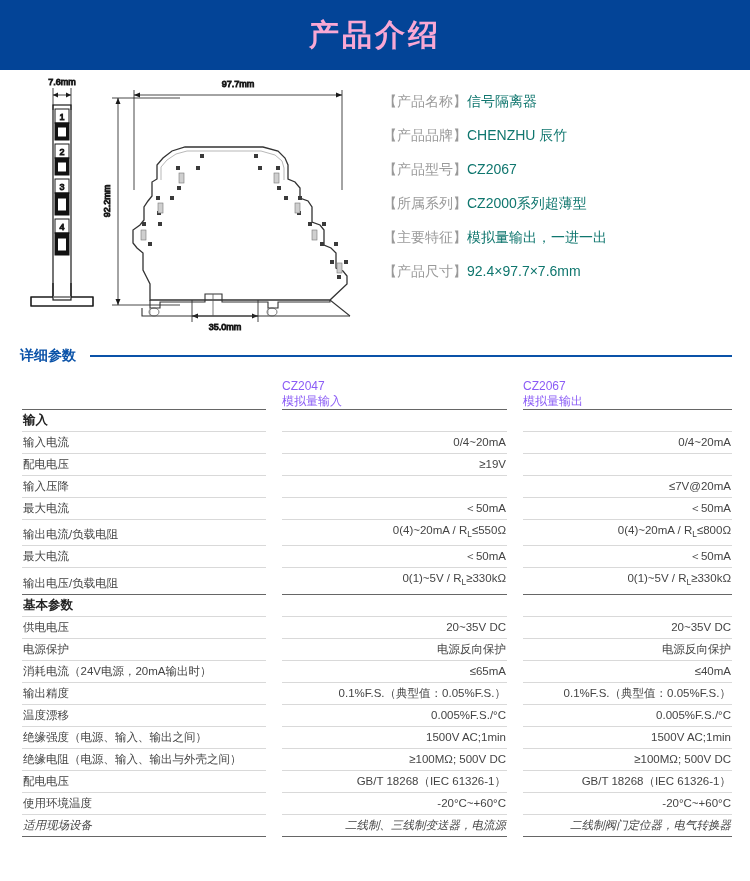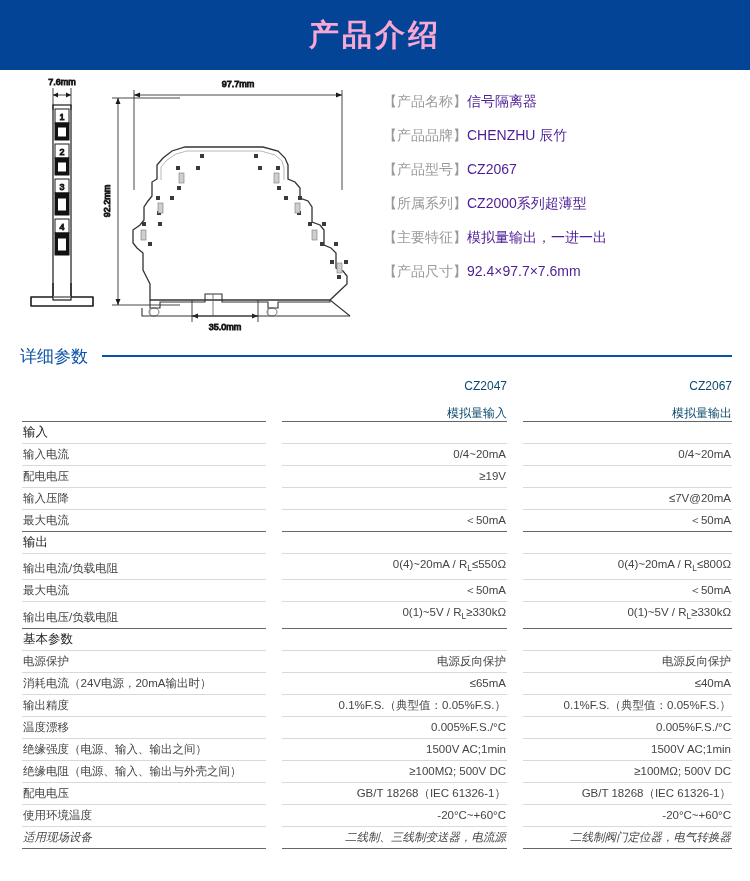--- a/index.html
+++ b/index.html
@@ -52,34 +52,34 @@
     font-size: 14px;
     color: #8d8d8d;
     line-height: 1;
     padding: 0 0 0 5px;
     height: 34px;
     display: flex;
     align-items: center;
     white-space: nowrap;
   }
   .info-key { color: #9a9a9a; }
-  .info-val { color: #4c1d95; text-align: right; }
+  .info-val { color: #0f766e; text-align: right; }
 
   
   .params-head {
     display: flex;
     align-items: center;
     padding: 8px 0 0 20px;
     height: 34px;
     box-sizing: border-box;
   }
   .params-head-text {
     color: #0a52a8;
-    font-size: 17px;
-    font-weight: normal;
+    font-size: 14px;
+    font-weight: bold;
     white-space: nowrap;
   }
   .params-head-rule {
     flex: 1;
     height: 2px;
     background: #0a52a8;
     margin-left: 14px;
     margin-right: 18px;
   }
 
@@ -95,34 +95,34 @@
   .spec-table col.c-gap   { width: 16px;  }
   .spec-table col.c-val   { width: 225px; }
   .spec-table col.c-gap2  { width: 16px;  }
   .spec-table col.c-val2  { width: 209px; }
 
   .spec-table th, .spec-table td {
     padding: 0;
     vertical-align: bottom;
   }
   .colhead {
-    text-align: right;
+    text-align: left;
     font-size: 12px;
     font-weight: normal;
-    color: #0c4a6e;
+    color: #8b5cf6;
     line-height: 15px;
     padding-bottom: 5px;
     white-space: nowrap;
   }
   .colhead .model { display: block; }
-  .colhead .kind  { display: block; margin-top: 12px; }
+  .colhead .kind  { display: block; }
 
   tr.section-row > td {
     border-top: 1.6px solid #666;
-    font-weight: normal;
+    font-weight: bold;
     color: #222;
     font-size: 12.5px;
     height: 21px;
     line-height: 21px;
     padding-left: 1px;
   }
   tr.section-row > td.gapcell { border-top: none; }
 
   tr.data-row > td {
     border-top: 1px solid #d9d9d9;
@@ -372,27 +372,20 @@
         <td class="gapcell"></td>
         <td class="val">≤7V@20mA</td>
       </tr>
       <tr class="data-row">
         <td class="lbl">最大电流</td>
         <td class="gapcell"></td>
         <td class="val">＜50mA</td>
         <td class="gapcell"></td>
         <td class="val">＜50mA</td>
       </tr>
-      <tr class="section-row">
-        <td>输出</td>
-        <td class="gapcell"></td>
-        <td></td>
-        <td class="gapcell"></td>
-        <td></td>
-      </tr>
       <tr class="data-row">
         <td class="lbl">输出电流/负载电阻</td>
         <td class="gapcell"></td>
         <td class="val">0(4)~20mA / R<sub>L</sub>≤550Ω</td>
         <td class="gapcell"></td>
         <td class="val">0(4)~20mA / R<sub>L</sub>≤800Ω</td>
       </tr>
       <tr class="data-row">
         <td class="lbl">最大电流</td>
         <td class="gapcell"></td>
@@ -408,20 +401,27 @@
         <td class="val">0(1)~5V / R<sub>L</sub>≥330kΩ</td>
       </tr>
       <tr class="section-row">
         <td>基本参数</td>
         <td class="gapcell"></td>
         <td></td>
         <td class="gapcell"></td>
         <td></td>
       </tr>
       <tr class="data-row">
+        <td class="lbl">供电电压</td>
+        <td class="gapcell"></td>
+        <td class="val">20~35V DC</td>
+        <td class="gapcell"></td>
+        <td class="val">20~35V DC</td>
+      </tr>
+      <tr class="data-row">
         <td class="lbl">电源保护</td>
         <td class="gapcell"></td>
         <td class="val">电源反向保护</td>
         <td class="gapcell"></td>
         <td class="val">电源反向保护</td>
       </tr>
       <tr class="data-row">
         <td class="lbl">消耗电流（24V电源，20mA输出时）</td>
         <td class="gapcell"></td>
         <td class="val">≤65mA</td>

